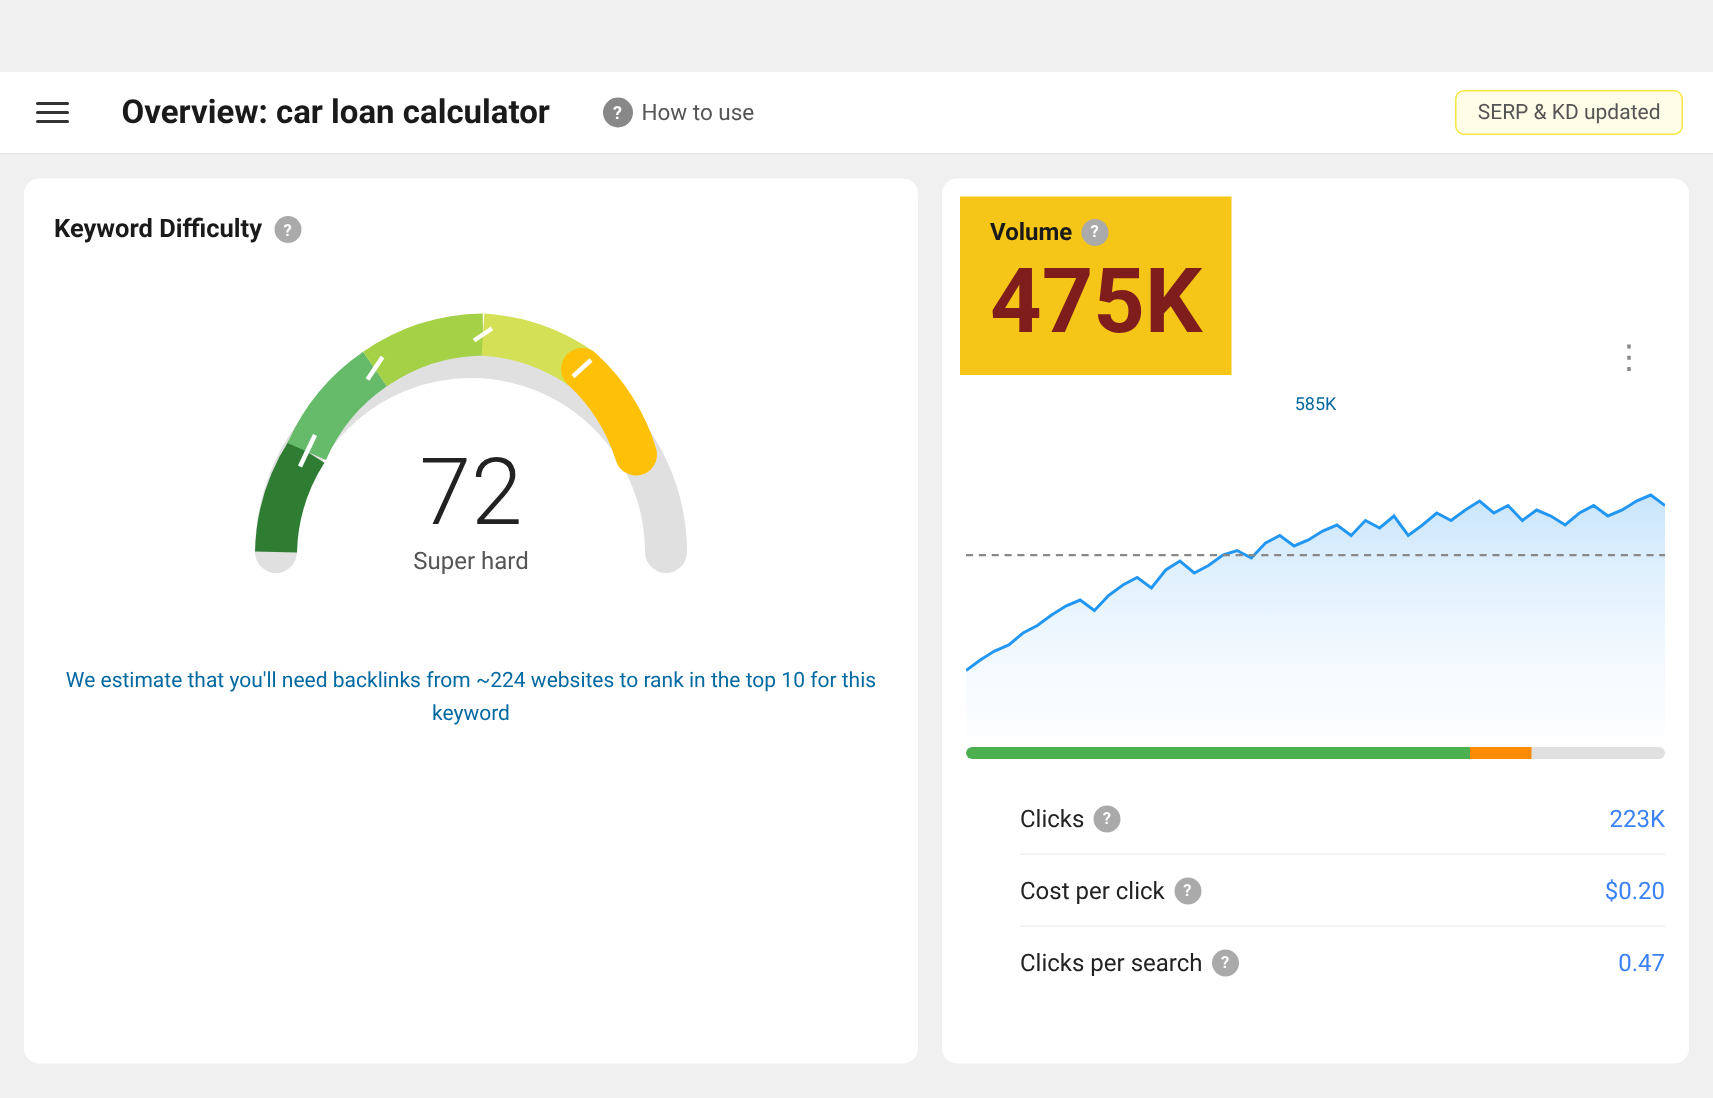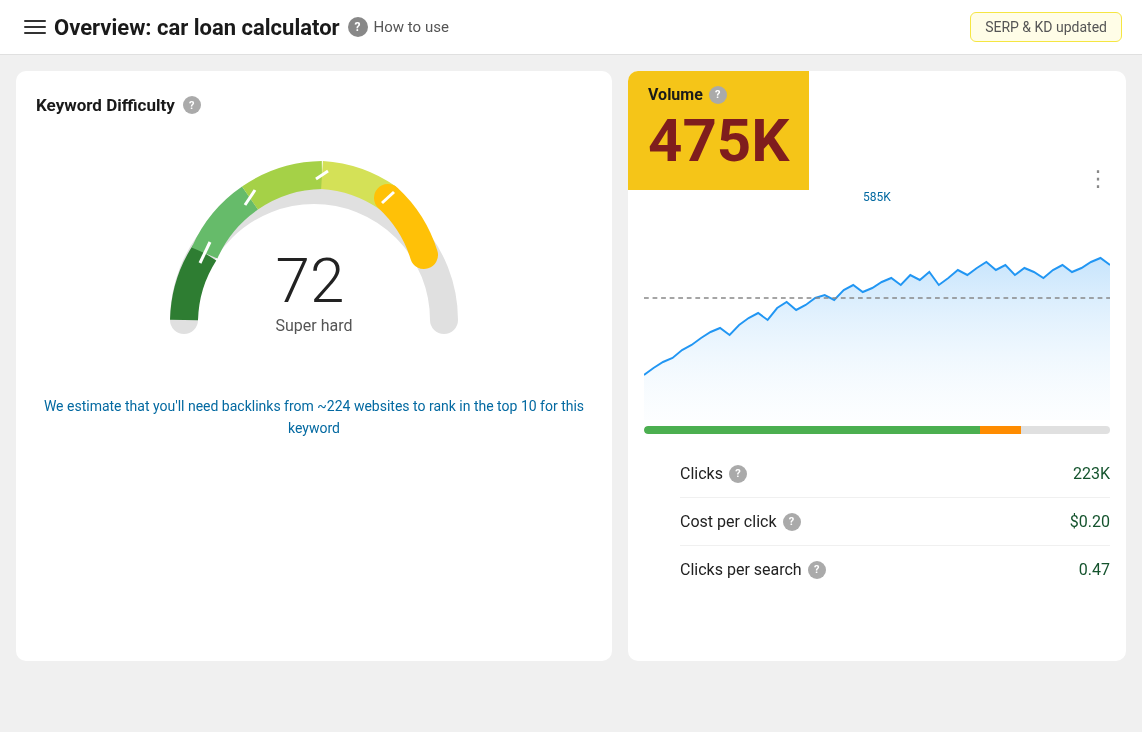--- a/index.html
+++ b/index.html
@@ -11,21 +11,22 @@
       overflow: hidden;
     }
 
     
     .header {
       display: flex;
       align-items: center;
       background: #fff;
       padding: 12px 20px;
       border-bottom: 1px solid #e0e0e0;
-      gap: 4px;
+      gap: 31px;
+      margin-top: 48px;
     }
     .hamburger {
       cursor: pointer;
       font-size: 22px;
       color: #333;
       display: flex;
       flex-direction: column;
       gap: 4px;
       padding: 4px;
     }
@@ -125,20 +126,21 @@
     }
     .gauge-svg {
       width: 100%;
       height: 100%;
     }
     .gauge-center {
       position: absolute;
       bottom: 10px;
       left: 50%;
       transform: translateX(-50%);
+      text-align: center;
     }
     .gauge-value {
       font-size: 62px;
       font-weight: 300;
       color: #222;
       line-height: 1;
     }
     .gauge-label {
       font-size: 16px;
       color: #555;
@@ -160,21 +162,21 @@
       padding: 0;
       flex: 1;
       min-height: 590px;
       overflow: hidden;
       position: relative;
     }
     .volume-header {
       display: flex;
       align-items: flex-end;
       justify-content: space-between;
-      padding: 0;
+      padding: 12px;
     }
     .volume-badge {
       background: #f5c518;
       padding: 14px 20px 16px;
       border-radius: 0;
       min-width: 160px;
     }
     .volume-label {
       display: flex;
       align-items: center;
@@ -258,21 +260,21 @@
       border-bottom: none;
     }
     .stat-label {
       display: flex;
       align-items: center;
       gap: 6px;
       color: #222;
       font-weight: 400;
     }
     .stat-value {
-      color: #14532d;
+      color: #3b82f6;
       font-weight: 400;
     }
   </style>
 </head>
 <body>
 
 <div class="header">
   <div class="hamburger">
     <span></span>
       <span></span>

